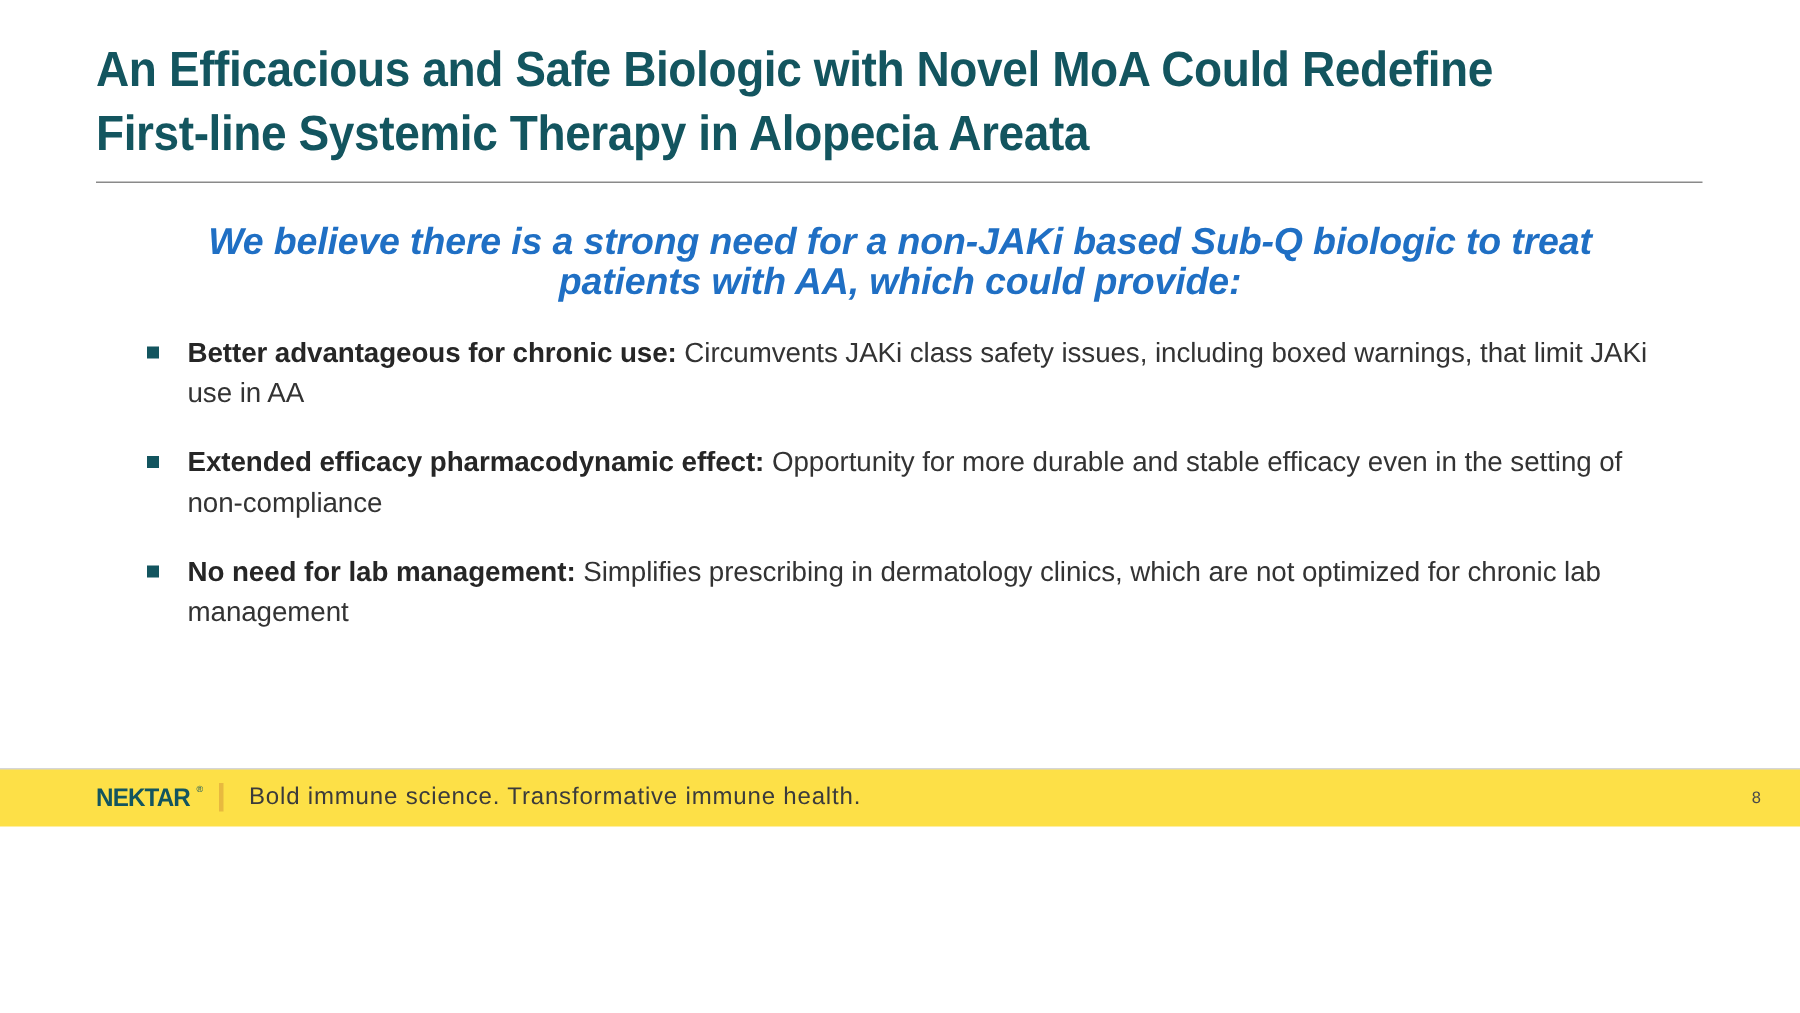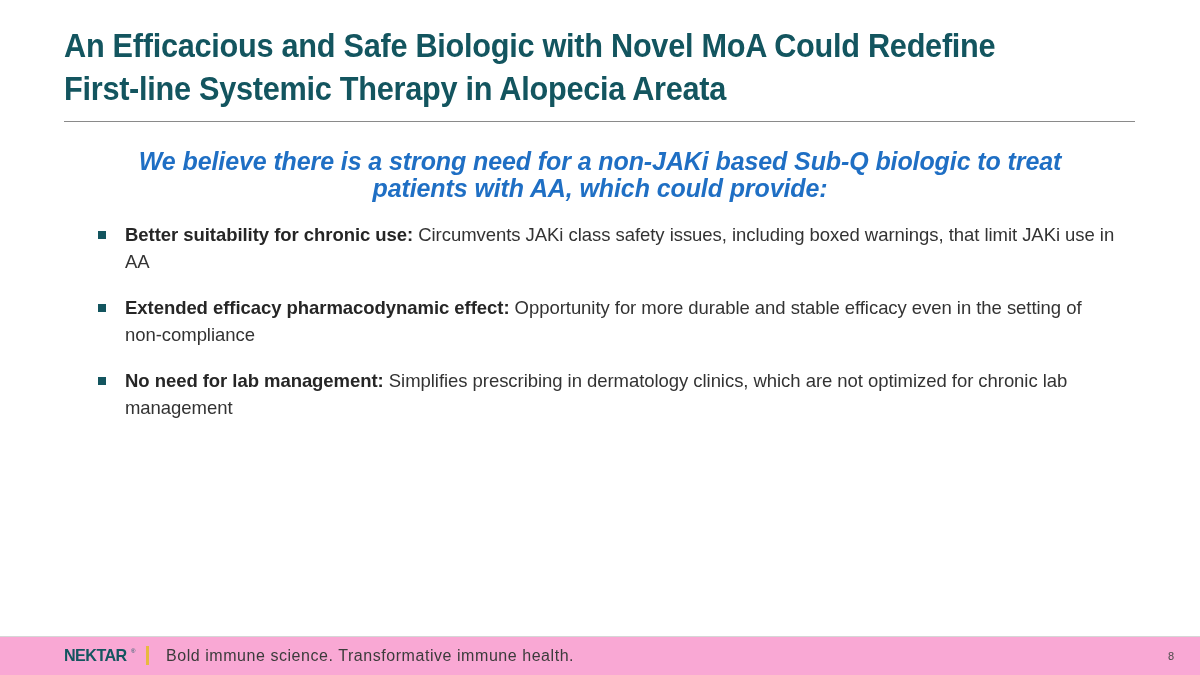--- a/index.html
+++ b/index.html
@@ -9,21 +9,21 @@
   body {
     width: 1200px;
     height: 675px;
     background: #ffffff;
     font-family: "Liberation Sans", sans-serif;
     overflow: hidden;
   }
   .slide {
     position: relative;
     width: 1200px;
-    height: 675px;
+    height: 551px;
     background: #ffffff;
     box-sizing: border-box;
   }
 
   
   .title-block {
     position: absolute;
     left: 64px;
     top: 24px;
     width: 1060px;
@@ -96,21 +96,21 @@
     color: #262626;
   }
 
   
   .footer {
     position: absolute;
     left: 0;
     bottom: 0;
     width: 1200px;
     height: 38px;
-    background: #f9a8d4;
+    background: #fde047;
     border-top: 1px solid #d6d6d6;
   }
   .footer-inner {
     position: relative;
     height: 38px;
   }
   .logo-wrap {
     position: absolute;
     left: 64px;
     top: 10px;
@@ -169,21 +169,21 @@
     <h1 class="slide-title">An Efficacious and Safe Biologic with Novel MoA Could Redefine First-line Systemic Therapy in Alopecia Areata</h1>
   </div>
   <div class="title-rule"></div>
 
   <div class="subtitle">We believe there is a strong need for a non-JAKi based Sub-Q biologic to treat patients with AA, which could provide:</div>
 
   <div class="bullets">
 
     <div class="bullet-row">
       <span class="bullet-marker"></span>
-      <div class="bullet-text"><span class="bullet-lead">Better suitability for chronic use:</span><span> Circumvents JAKi class safety issues, including boxed warnings, that limit JAKi use in AA</span></div>
+      <div class="bullet-text"><span class="bullet-lead">Better advantageous for chronic use:</span><span> Circumvents JAKi class safety issues, including boxed warnings, that limit JAKi use in AA</span></div>
     </div>
 
 
     <div class="bullet-row">
       <span class="bullet-marker"></span>
       <div class="bullet-text"><span class="bullet-lead">Extended efficacy pharmacodynamic effect:</span><span> Opportunity for more durable and stable efficacy even in the setting of non-compliance</span></div>
     </div>
 
     <div class="bullet-row">
       <span class="bullet-marker"></span>

